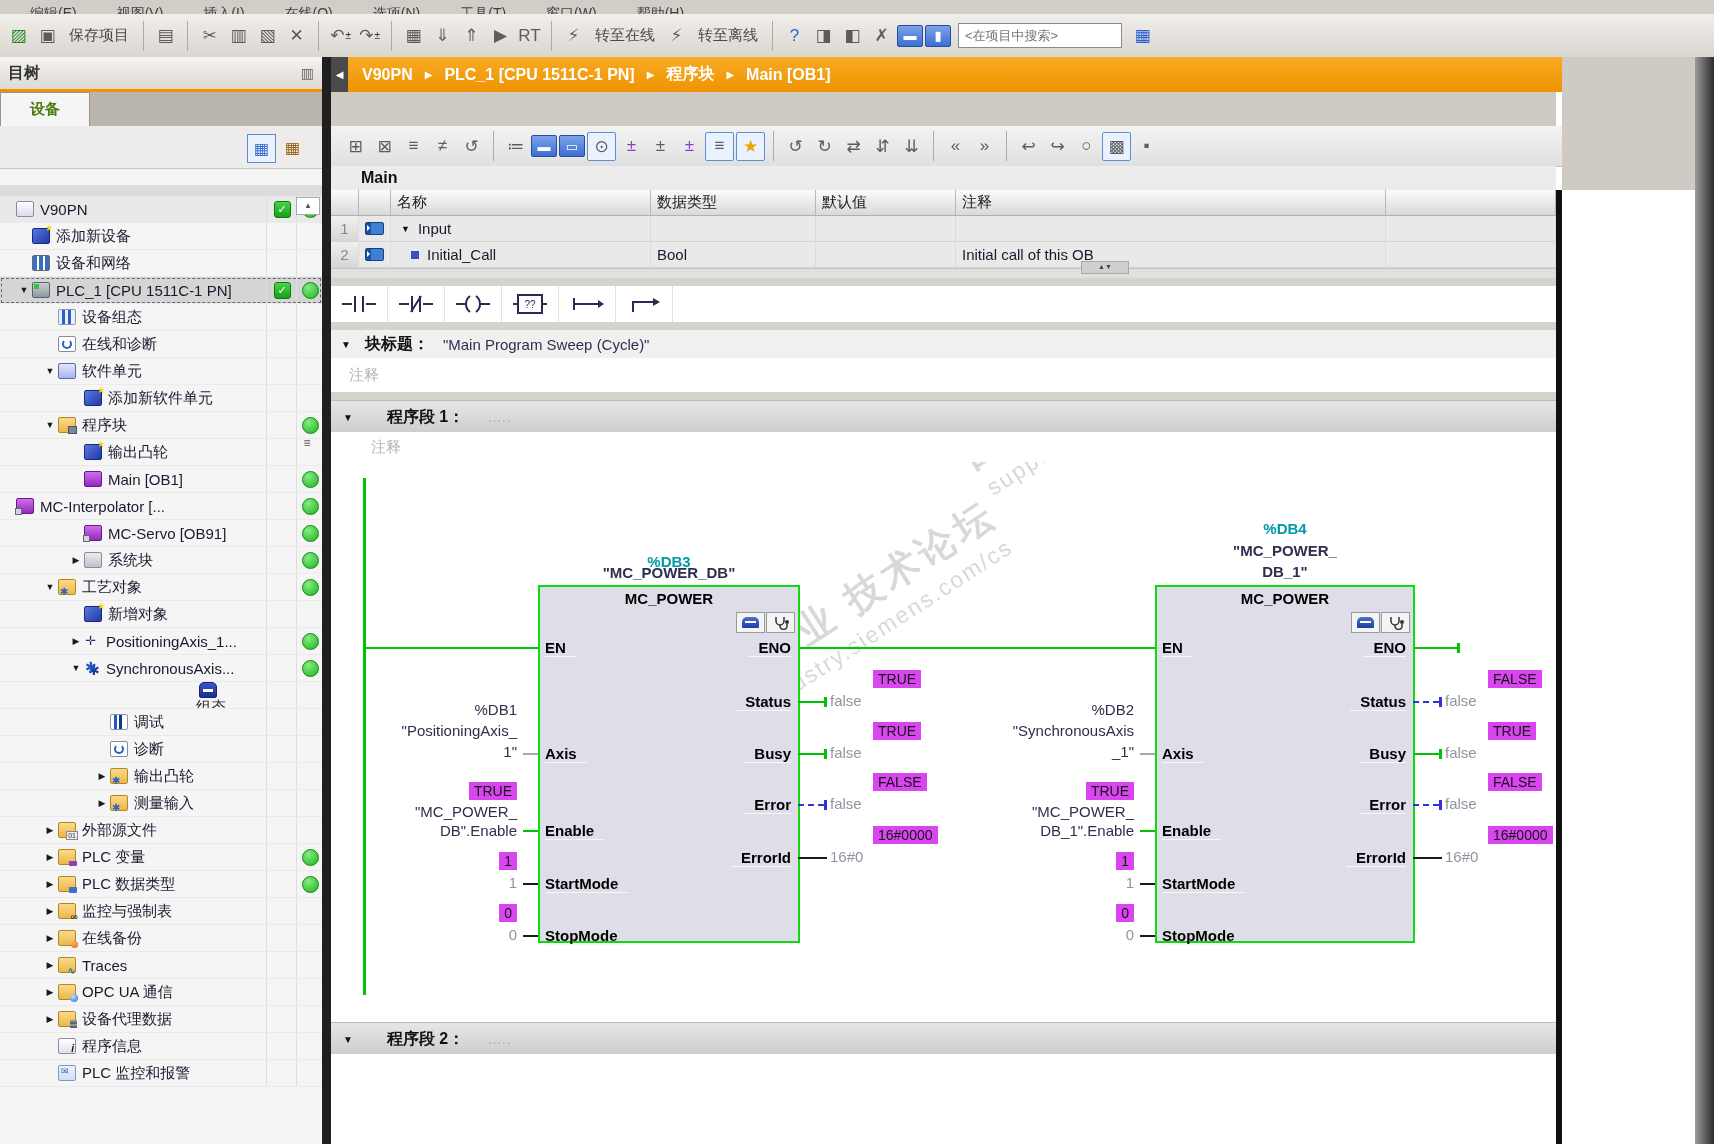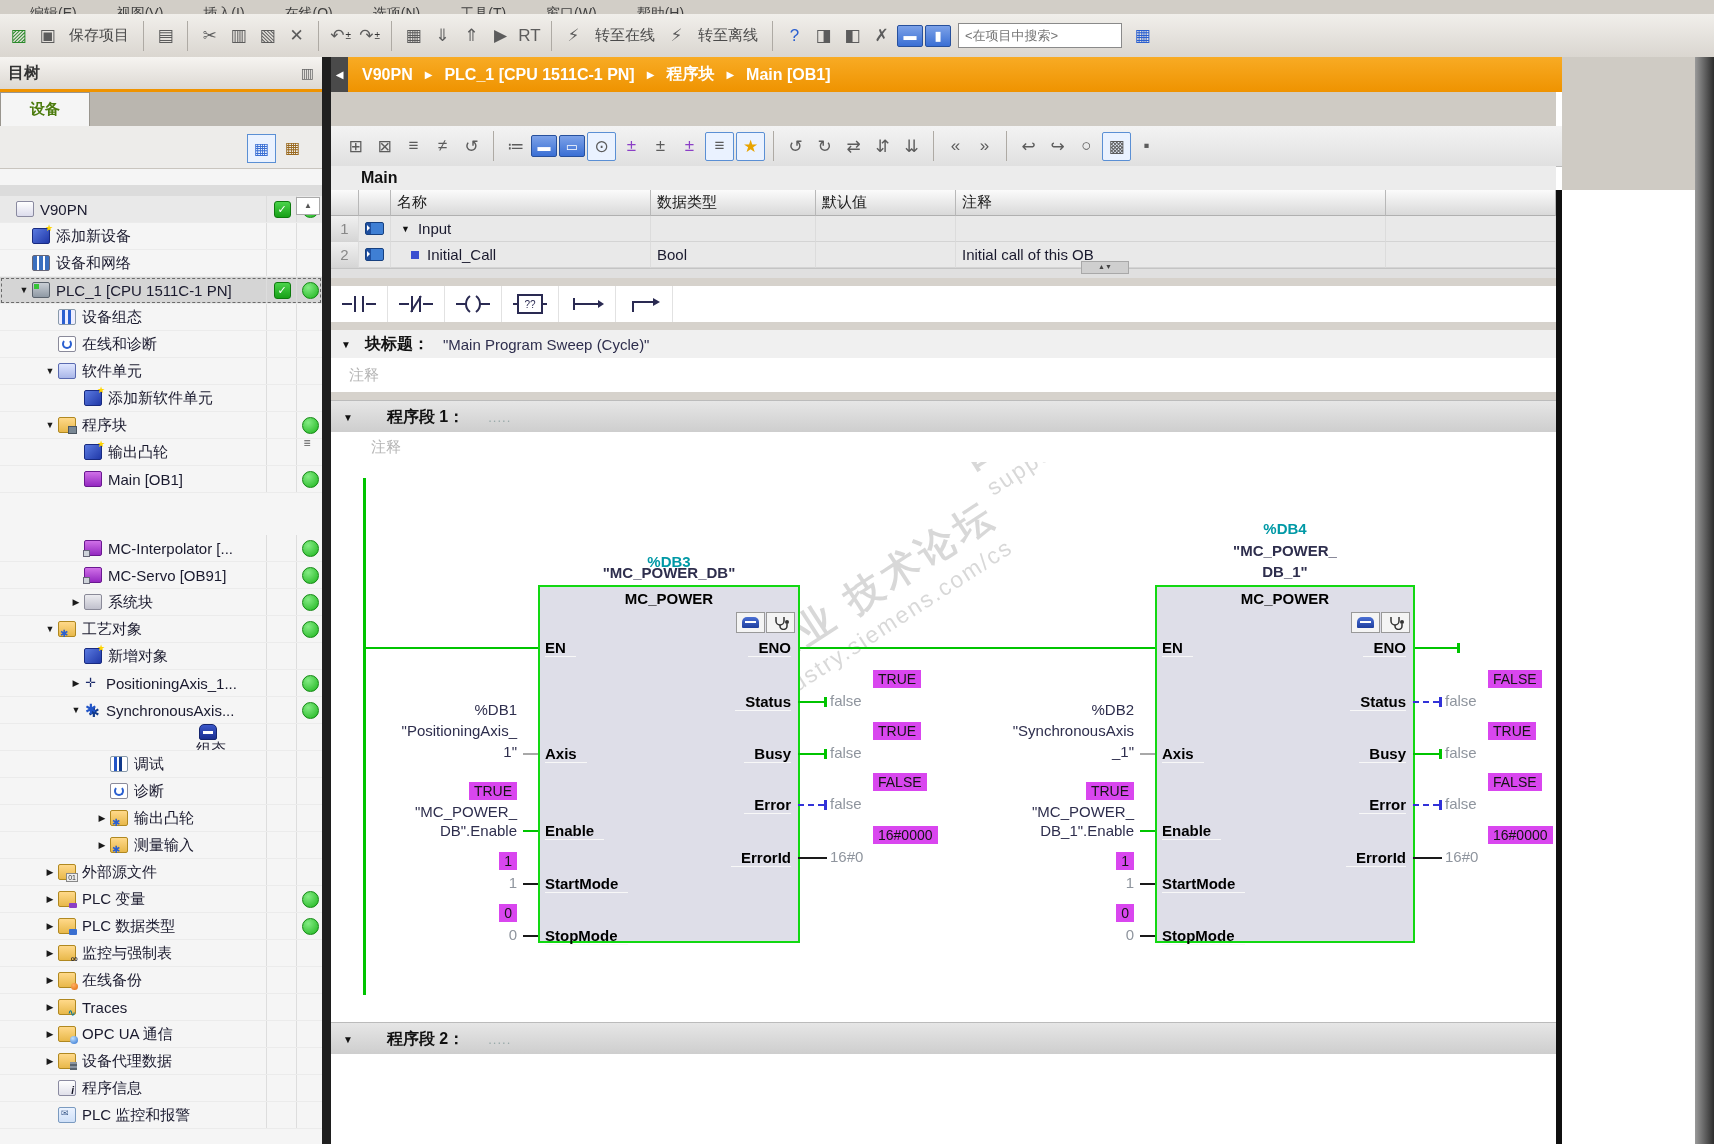--- a/index.html
+++ b/index.html
@@ -358,21 +358,21 @@
         </div>
         <div class="trow" style="padding-left: 68px;">
           <span class="arr"></span>
           <span class="ti ob"></span>
           <span class="lbl">Main [OB1]</span>
           <div class="ccell"></div>
           <div class="dcell">
             <span class="dot"></span>
           </div>
         </div>
-        <div class="trow" style="padding-left: 68px; margin-top: 42px;">
+        <div class="trow" style="">
           <span class="arr"></span>
           <span class="ti oblock"></span>
           <span class="lbl">MC-Interpolator [...</span>
           <div class="ccell"></div>
           <div class="dcell">
             <span class="dot"></span>
           </div>
         </div>
         <div class="trow" style="padding-left: 68px;">
           <span class="arr"></span>

